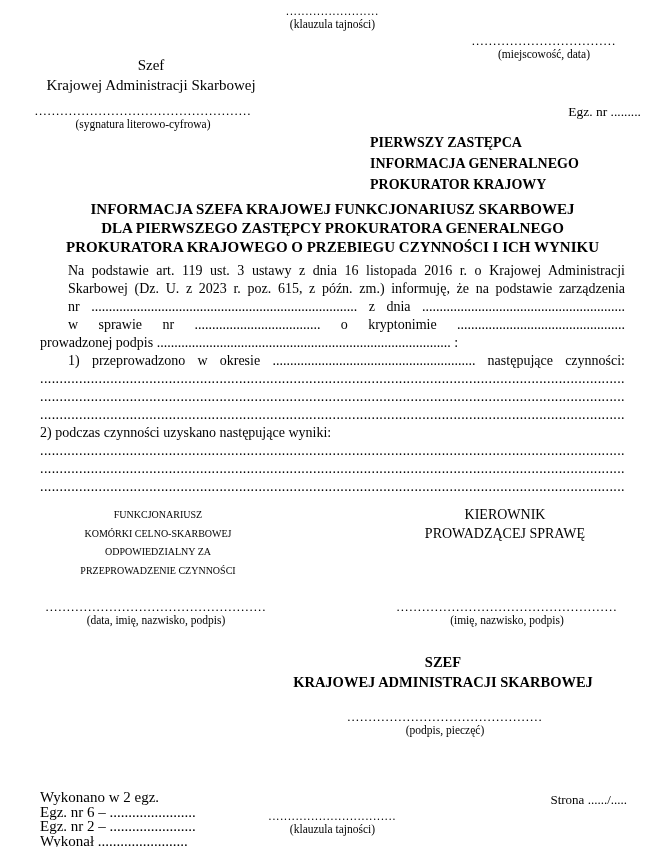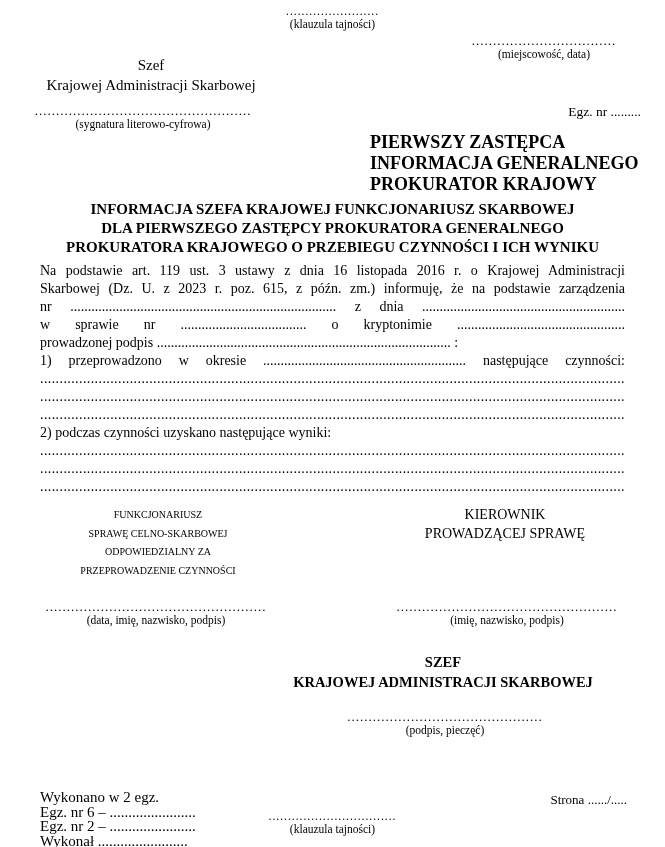--- a/index.html
+++ b/index.html
@@ -25,27 +25,27 @@
   
   .top-klauzula { left: 0; right: 0; top: 5px; text-align: center; }
   
   .place-date { left: 456px; top: 34px; width: 176px; text-align: center; }
   
   .sender { left: 40px; top: 56px; width: 222px; text-align: center; font-size: 15px; line-height: 19.5px; }
   
   .sig-ref { left: 33px; top: 104px; width: 220px; text-align: center; }
   .copy-no { right: 24px; top: 104px; font-size: 13.5px; line-height: 15px; }
   
-  .addressee { left: 370px; top: 132px; font-size: 18px; font-weight: bold; line-height: 21px; }
+  .addressee { left: 370px; top: 132px; font-size: 14px; font-weight: bold; line-height: 21px; }
   
   .doc-title { left: 0; right: 0; top: 200px; text-align: center; font-size: 15px; font-weight: bold; line-height: 19px; }
   
   .body-block { left: 40px; top: 262px; width: 585px; font-size: 14px; line-height: 18px; }
   .bl { height: 18px; white-space: nowrap; overflow: hidden; }
-  .bl.just { text-align: justify; text-align-last: justify; white-space: normal; }
+  .bl.just { text-align: justify; text-align-last: justify; white-space: normal; margin-left: 28px; }
   .bl.fill { letter-spacing: 0.4px; }
   
   .sig-left-head  { left: 40px;  top: 506px; width: 236px; text-align: center; font-size: 10px; line-height: 18.5px; }
   .sig-right-head { left: 380px; top: 506px; width: 250px; text-align: center; font-size: 14px; line-height: 18.5px; }
   .sig-left-line  { left: 45px;  top: 600px; width: 222px; text-align: center; }
   .sig-right-line { left: 396px; top: 600px; width: 222px; text-align: center; }
   
   .final-sig { left: 283px; top: 652px; width: 320px; text-align: center; font-size: 14.5px; font-weight: bold; line-height: 20px; }
   .final-sig-line { left: 347px; top: 710px; width: 196px; text-align: center; }
   
@@ -103,21 +103,21 @@
     <div class="bl fill">........................................................................................................................................................................................</div>
     <div class="bl fill">........................................................................................................................................................................................</div>
     <div class="bl">2) podczas czynności uzyskano następujące wyniki:</div>
     <div class="bl fill">........................................................................................................................................................................................</div>
     <div class="bl fill">........................................................................................................................................................................................</div>
     <div class="bl fill">........................................................................................................................................................................................</div>
   </div>
 
   <div class="abs sig-left-head">
     <div>FUNKCJONARIUSZ</div>
-    <div>SPRAWĘ CELNO-SKARBOWEJ</div>
+    <div>KOMÓRKI CELNO-SKARBOWEJ</div>
     <div>ODPOWIEDZIALNY ZA</div>
     <div>PRZEPROWADZENIE CZYNNOŚCI</div>
   </div>
   <div class="abs sig-left-line">
     <div class="dots">....................................................</div>
     <div class="caption">(data, imię, nazwisko, podpis)</div>
   </div>
 
   <div class="abs sig-right-head">
     <div>KIEROWNIK</div>

